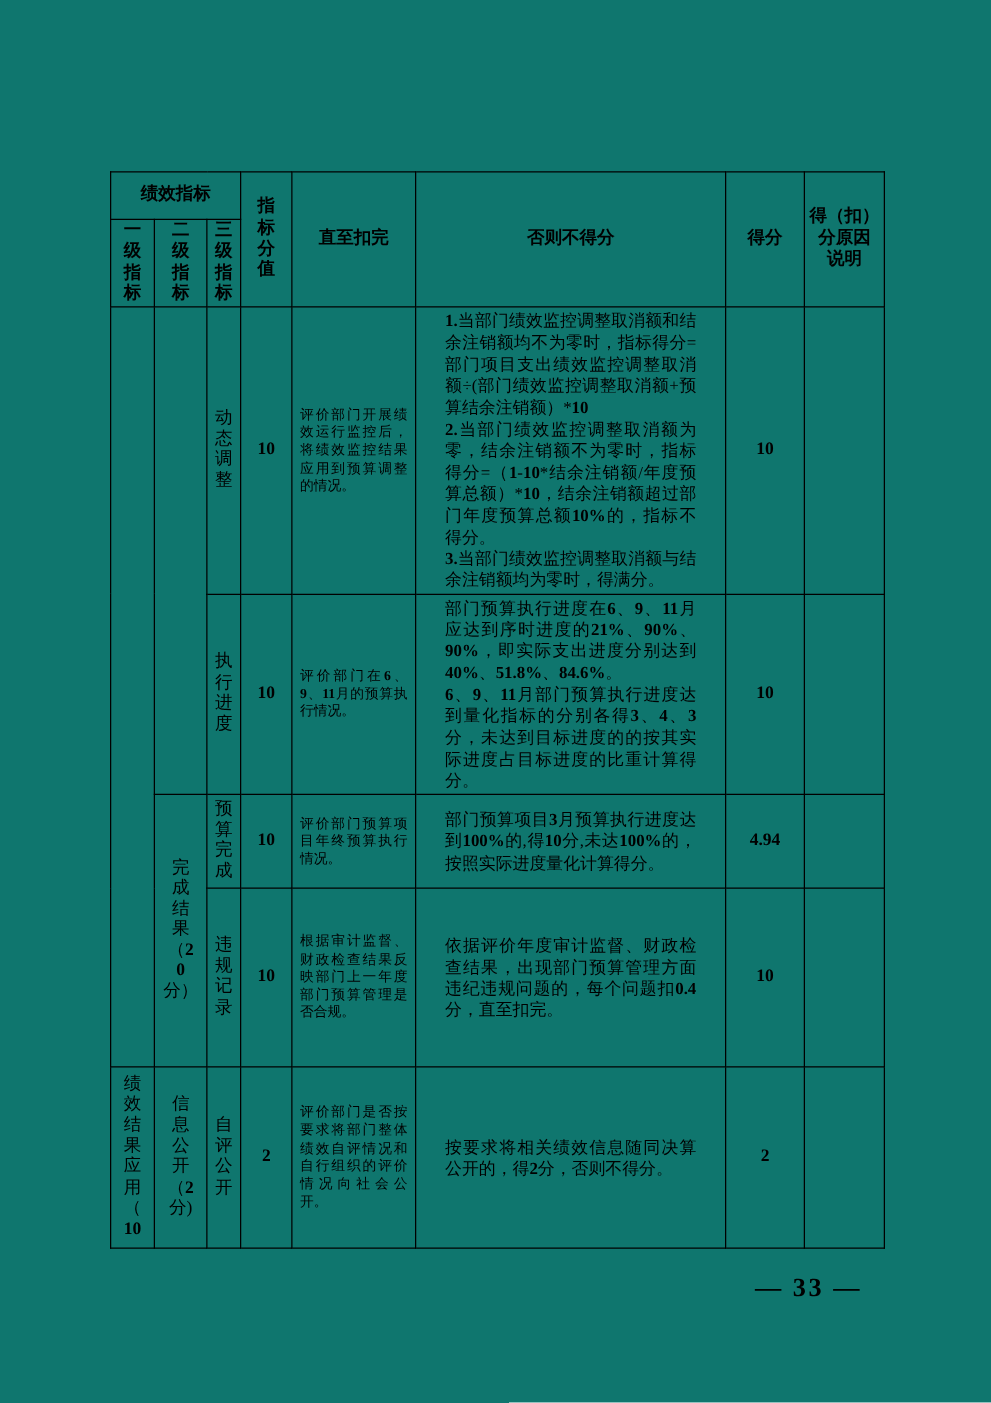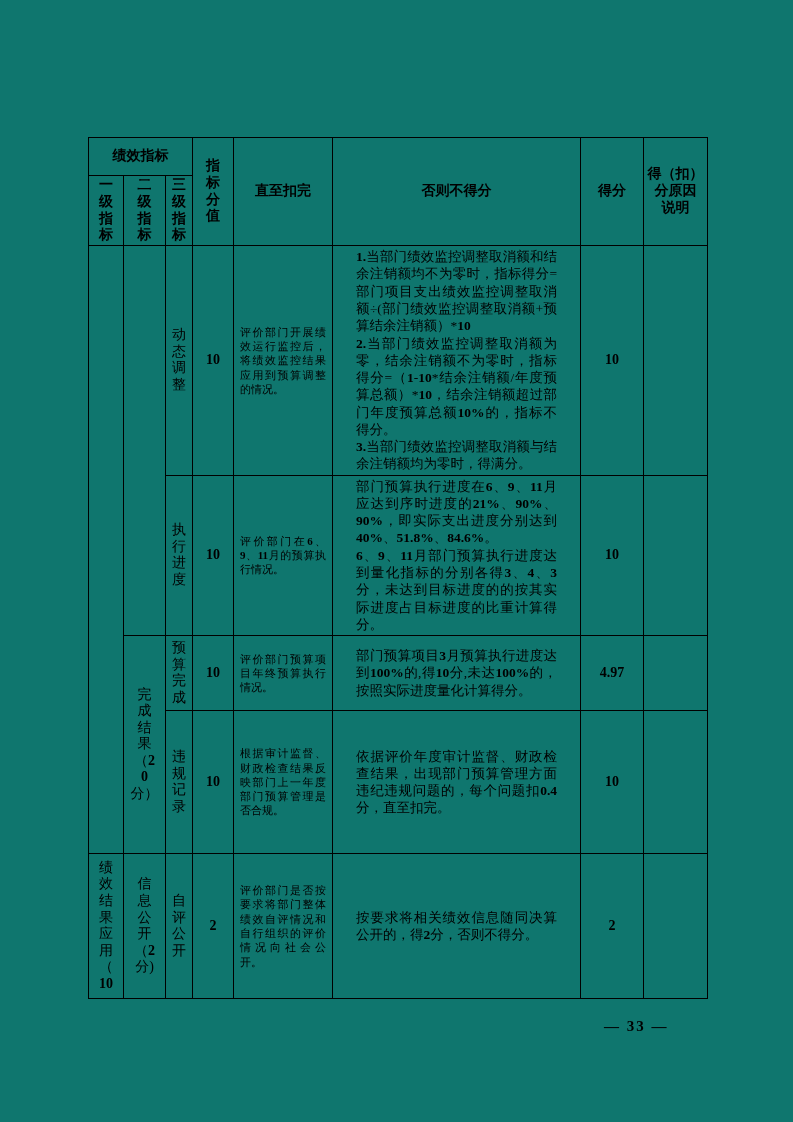--- a/index.html
+++ b/index.html
@@ -68,21 +68,21 @@
   td.num {
     font-weight: bold;
     font-size: 14px;
   }
   td.reason { }
   .num-bold b { font-weight: bold; }
   .page-num {
     position: absolute;
     left: 604px;
     top: 1018px;
-    font-size: 15px;
+    font-size: 21px;
     font-weight: bold;
     letter-spacing: 2px;
     font-family: "Liberation Serif", "DejaVu Serif", serif;
   }
 </style>
 </head>
 <body>
 
 <div class="page">
 
@@ -162,21 +162,21 @@
 （<b>2</b>
 <b>0</b>
 分）</td>
         <td class="vert">预
 算
 完
 成</td>
         <td class="num">10</td>
         <td class="expl num-bold">评价部门预算项目年终预算执行情况。</td>
         <td class="std num-bold">部门预算项目<b>3</b>月预算执行进度达到<b>100%</b>的,得<b>10</b>分,未达<b>100%</b>的，按照实际进度量化计算得分。</td>
-        <td class="num">4.97</td>
+        <td class="num">4.94</td>
         <td class="reason"></td>
       </tr>
       <tr class="r4">
         <td class="vert">违
 规
 记
 录</td>
         <td class="num">10</td>
         <td class="expl num-bold">根据审计监督、财政检查结果反映部门上一年度部门预算管理是否合规。</td>
         <td class="std num-bold">依据评价年度审计监督、财政检查结果，出现部门预算管理方面违纪违规问题的，每个问题扣<b>0.4</b>分，直至扣完。</td>

